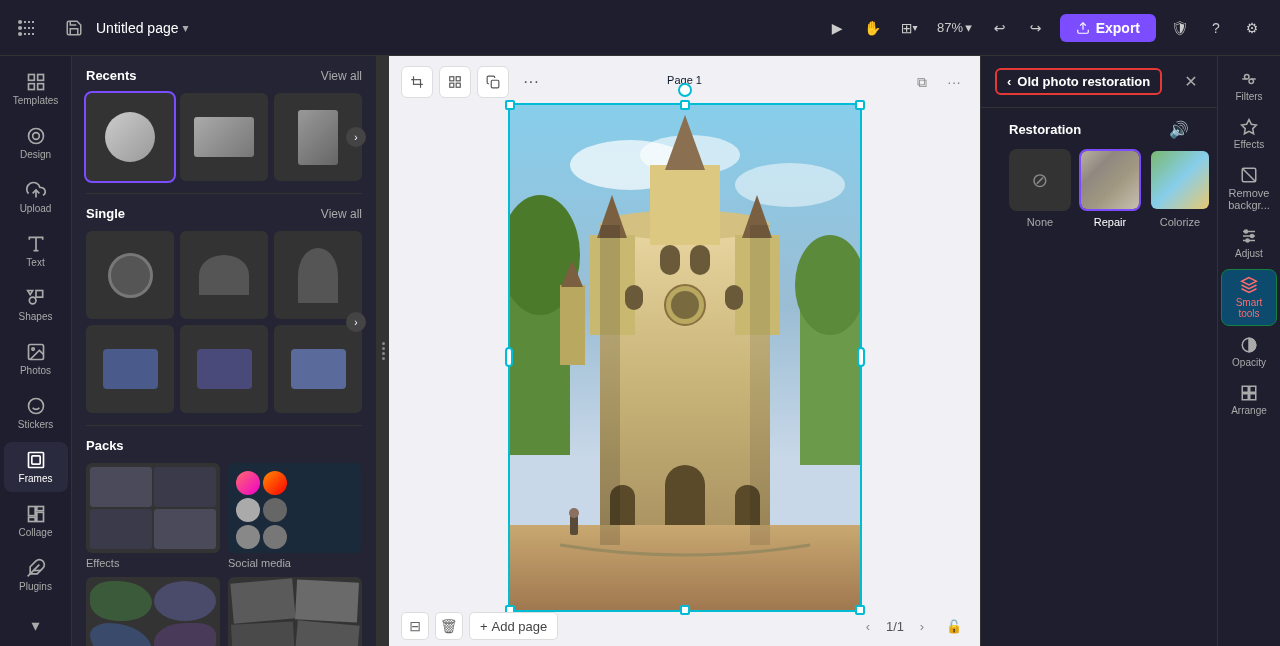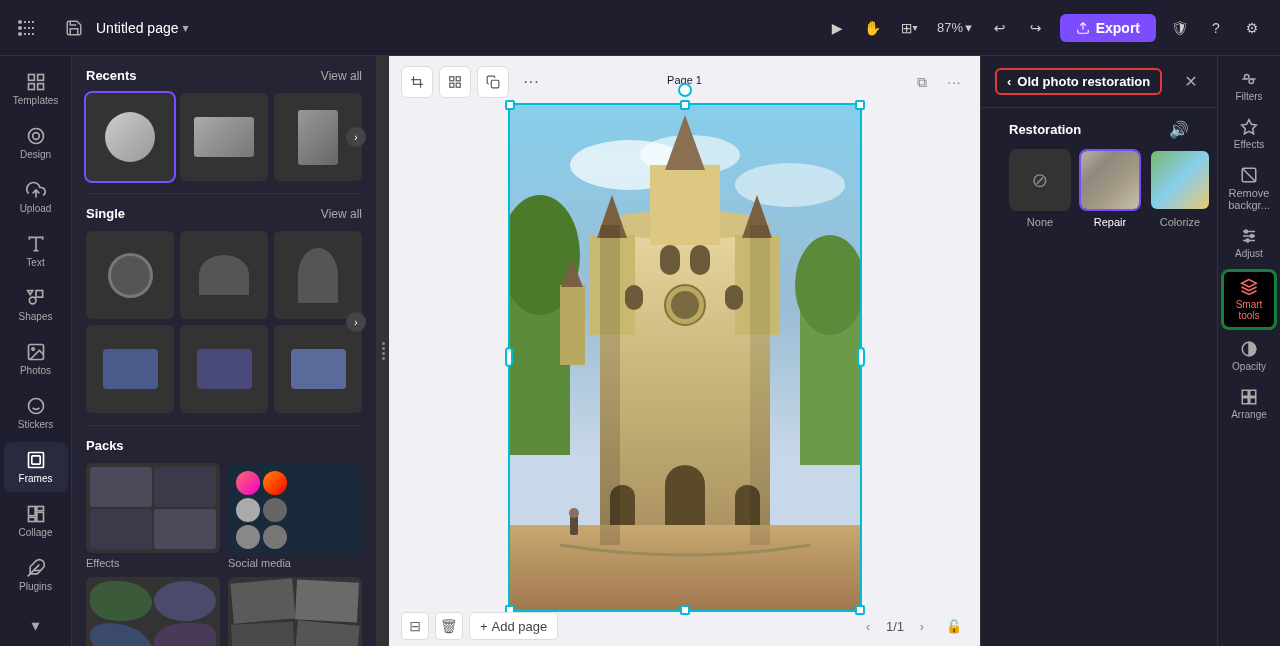--- a/index.html
+++ b/index.html
@@ -96,21 +96,21 @@
     .bottom-btn { width: 28px; height: 28px; display: flex; align-items: center; justify-content: center; color: #666; cursor: pointer; font-size: 14px; background: #fff; border-radius: 5px; border: 1px solid #ddd; }
     .bottom-add { display: flex; align-items: center; gap: 4px; padding: 4px 10px; background: #fff; border: 1px solid #ddd; border-radius: 5px; cursor: pointer; color: #444; font-size: 13px; }
     .bottom-pagination { display: flex; align-items: center; gap: 6px; color: #555; font-size: 13px; }
     .page-nav { width: 24px; height: 24px; display: flex; align-items: center; justify-content: center; cursor: pointer; color: #888; border-radius: 4px; }
     .lock-btn { width: 28px; height: 28px; display: flex; align-items: center; justify-content: center; color: #666; cursor: pointer; }
 
     
     .right-panel { width: 300px; background: #1e1e2e; border-left: 1px solid #333; flex-shrink: 0; display: flex; }
     .right-tools { width: 64px; background: #1e1e2e; display: flex; flex-direction: column; align-items: center; padding: 8px 0; gap: 4px; border-left: 1px solid #333; }
     .right-tool-item { display: flex; flex-direction: column; align-items: center; justify-content: center; width: 56px; padding: 6px 4px; cursor: pointer; border-radius: 8px; gap: 3px; }
-    .right-tool-item.active { background: #000000; border: 3px solid #15803d; }
+    .right-tool-item.active { background: #0c4a6e; border: 1px solid #15803d; }
     .right-tool-label { font-size: 10px; color: #aaa; text-align: center; }
     .right-tool-item.active .right-tool-label { color: #ff6b6b; }
     .right-tool-item svg { color: #aaa; width: 18px; height: 18px; }
     .right-tool-item.active svg { color: #ff6b6b; }
 
     
     .right-content { width: 236px; background: #1e1e2e; display: flex; flex-direction: column; }
     .right-header { padding: 12px 14px; display: flex; align-items: center; justify-content: space-between; border-bottom: 1px solid #333; }
     .back-btn { display: flex; align-items: center; gap: 6px; cursor: pointer; background: transparent; border: 2px solid #e53935; border-radius: 6px; padding: 4px 10px; color: #fff; font-size: 13px; font-weight: 600; }
     .close-btn { width: 24px; height: 24px; display: flex; align-items: center; justify-content: center; cursor: pointer; color: #aaa; font-size: 16px; }

